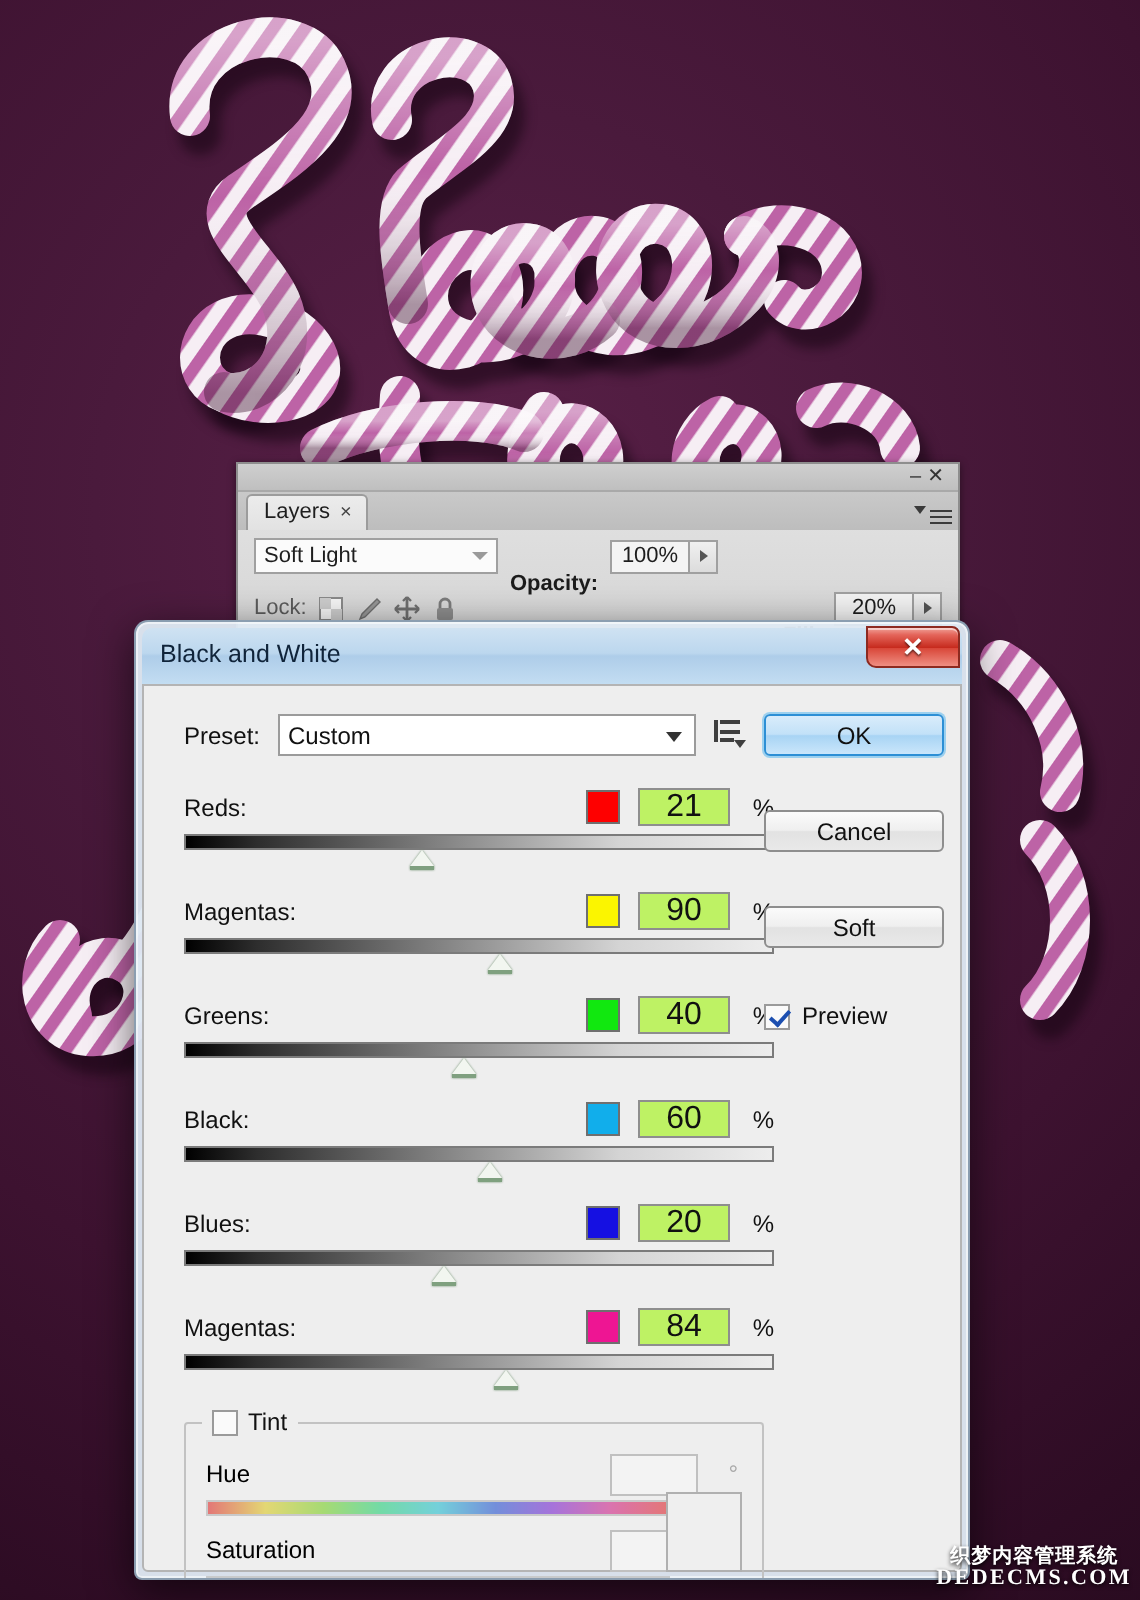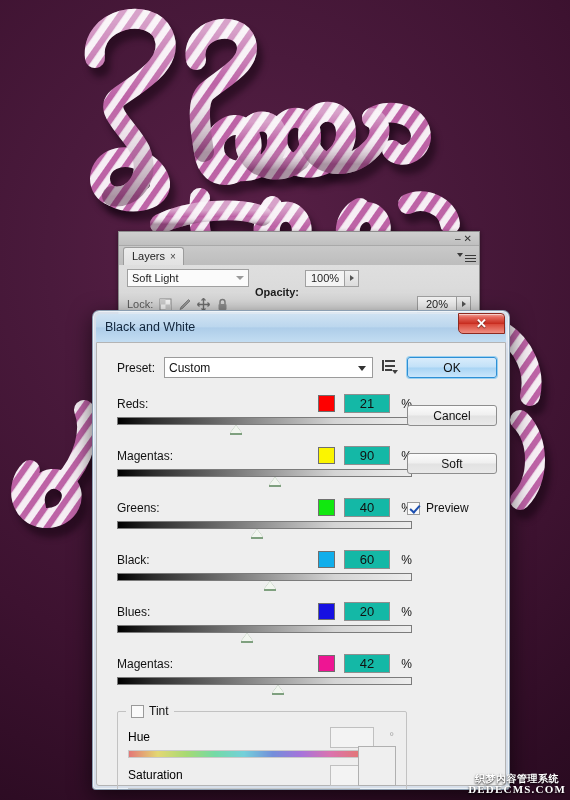--- a/index.html
+++ b/index.html
@@ -105,21 +105,21 @@
     content: ""; width: 0; height: 0;
     border-top: 3px solid transparent; border-bottom: 3px solid transparent;
     border-left: 4px solid #555;
   }
   .lock-label { color:#5c5c5c; font-size:11px; }
   .lock-ico { width: 13px; height: 13px; display: inline-block; opacity: .8; }
 
   
   #bw-dialog {
     position: absolute;
-    left: 92px; top: 310px;
+    left: 67px; top: 310px;
     width: 418px; height: 480px;
     border-radius: 7px 7px 4px 4px;
     background: rgba(222,232,242,.96);
     border: 1px solid rgba(130,150,170,.9);
     box-shadow: 0 6px 22px rgba(0,0,0,.6), inset 0 0 0 1px rgba(255,255,255,.55);
     padding: 3px;
     overflow: hidden;
   }
   .bw-titlebar {
     height: 28px; position: relative;
@@ -179,22 +179,22 @@
   }
   .preset-menu-ico s { position:absolute; left:0; top:0; width:1.6px; height:11px; background:#3f3f3f; }
 
   
   .channels { width: 295px; }
   .ch { margin-bottom: 11px; }
   .ch-head { display: flex; align-items: center; height: 19px; }
   .ch-name { flex: 1; font-size: 12px; }
   .ch-swatch { width: 17px; height: 17px; border: 1px solid #6f6f6f; margin-right: 9px; }
   .ch-input {
-    width: 46px; height: 19px; background: #14b8a6; border: 1px solid #8e8e8e;
-    text-align: center; line-height: 17px; font-size: 13px;
+    width: 46px; height: 19px; background: #bef264; border: 1px solid #8e8e8e;
+    text-align: center; line-height: 17px; font-size: 16px;
   }
   .ch-pct { width: 22px; text-align: right; font-size: 12px; padding-left: 7px; }
   .ch-track-wrap { position: relative; height: 18px; margin-top: 4px; }
   .ch-track {
     height: 8px; width: 100%;
     background: linear-gradient(90deg,#000 0%,#2d2d2d 12%,#8f8f8f 48%,#d4d4d4 74%,#ededed 100%);
     border: 1px solid #7b7b7b;
   }
   .ch-thumb {
     position: absolute; top: 8px;
@@ -502,21 +502,21 @@
             </div>
             <div class="ch-track-wrap">
               <div class="ch-track"></div>
               <div class="ch-thumb" style="left:44%"></div>
             </div>
           </div>
           <div class="ch">
             <div class="ch-head">
               <span class="ch-name">Magentas:</span>
               <span class="ch-swatch" style="background:#ee1593"></span>
-              <span class="ch-input">42</span>
+              <span class="ch-input">84</span>
               <span class="ch-pct">%</span>
             </div>
             <div class="ch-track-wrap">
               <div class="ch-track"></div>
               <div class="ch-thumb" style="left:54.5%"></div>
             </div>
           </div>
         </div>
 
       <div class="tint-group">

